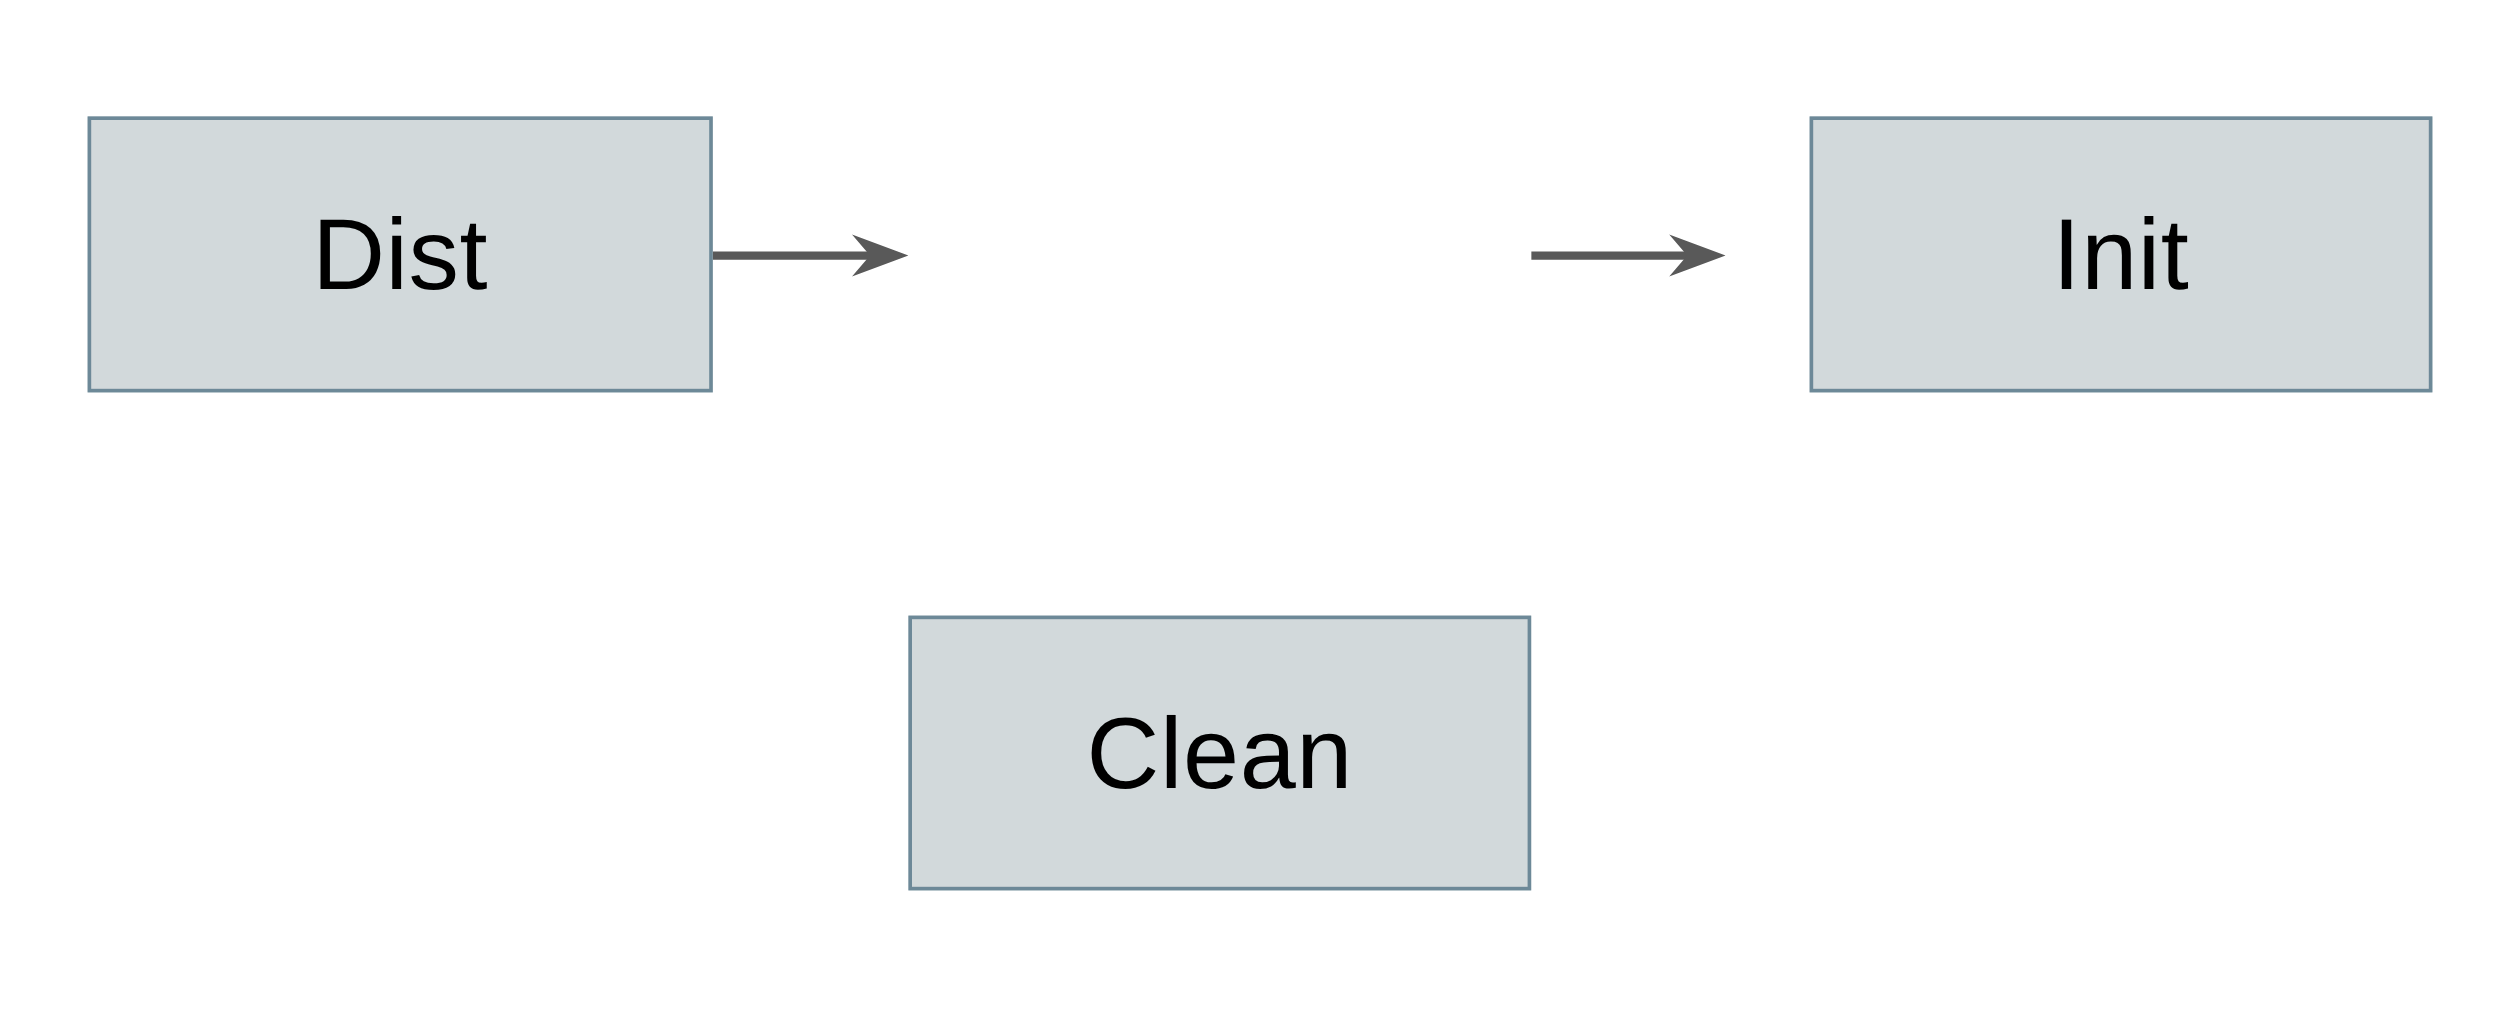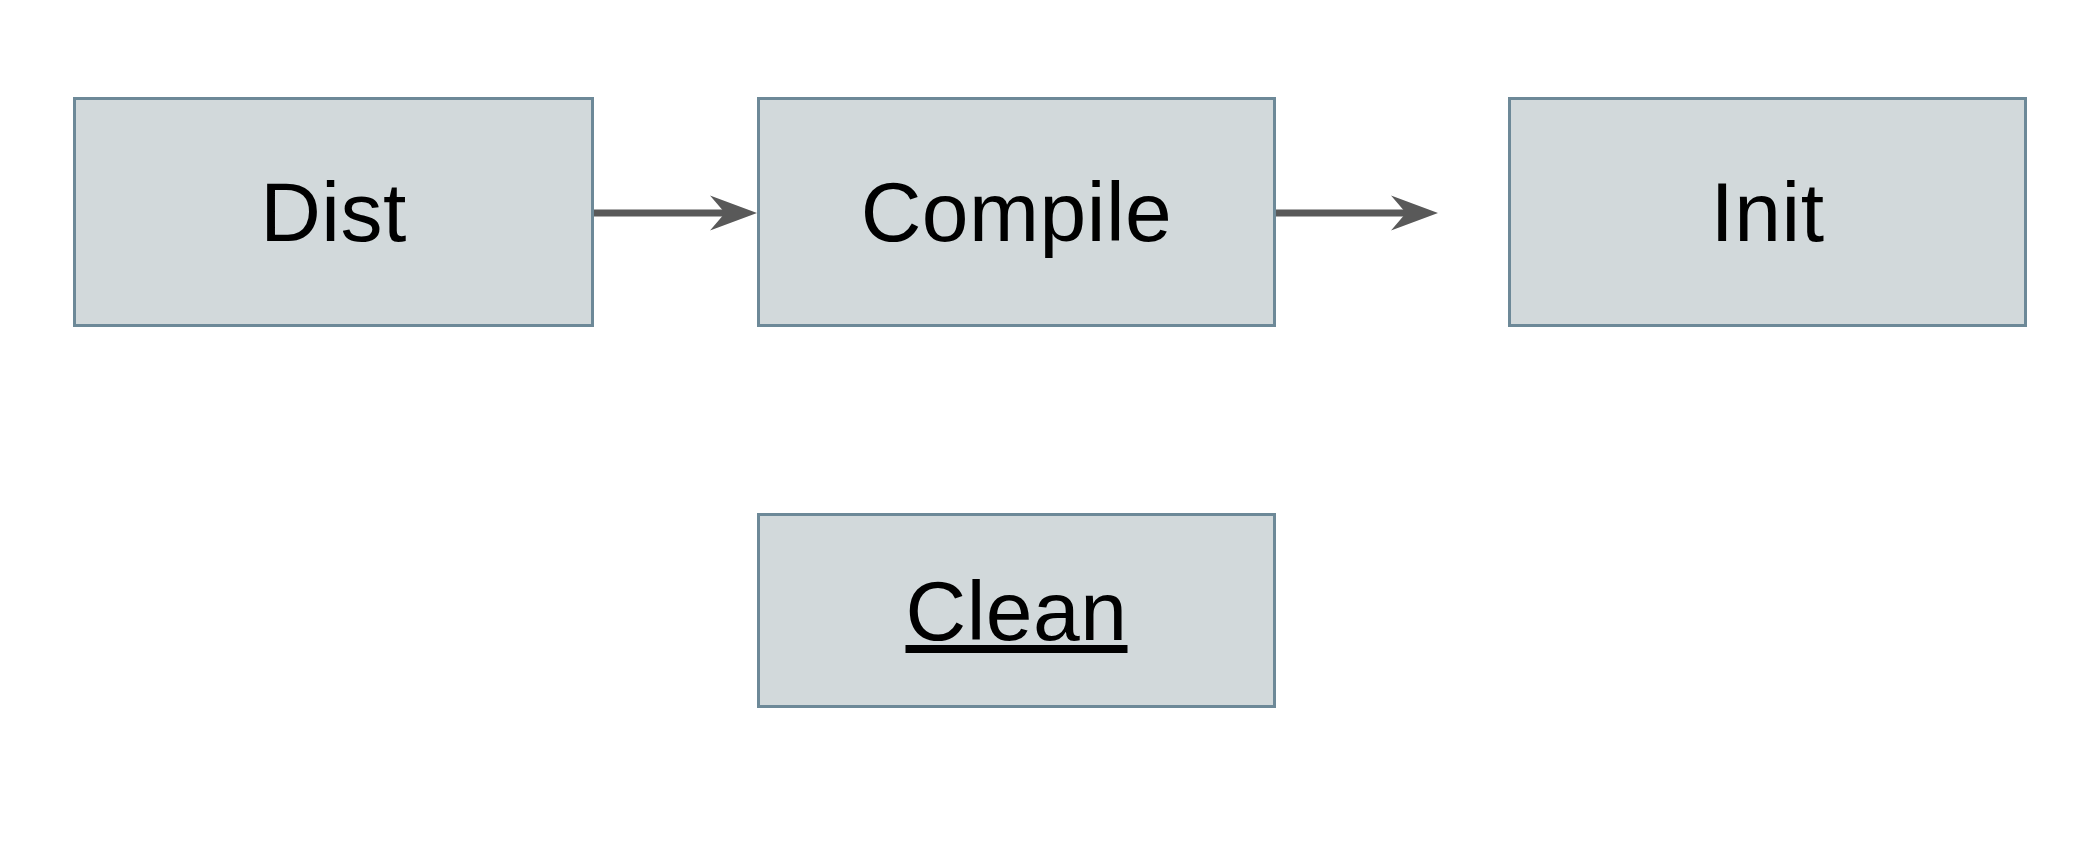--- a/index.html
+++ b/index.html
@@ -33,41 +33,38 @@
   .node .label{
     font-size:84px;
     line-height:1;
     color:var(--text);
     letter-spacing:0.5px;
     user-select:none;
   }
   .node-dist   { left:73px;   top:97px;  width:521px; height:230px; }
   .node-compile{ left:757px;  top:97px;  width:519px; height:230px; }
   .node-init   { left:1508px; top:97px;  width:519px; height:230px; }
-  .node-clean  { left:757px;  top:513px; width:519px; height:195px;text-decoration:underline; }
+  .node-clean  { left:757px;  top:513px; width:519px; height:229px; }
   .edge{
     position:absolute;
     color:var(--arrow);
     display:block;
   }
   .edge-1{ left:594px;  top:188px; }
   .edge-2{ left:1276px; top:188px; }
 </style>
 </head>
 <body>
 
 <div class="canvas">
 
   <div class="node node-dist">
     <span class="label">Dist</span>
   </div>
 
-  <div class="node node-compile">
-    <span class="label">Compile</span>
-  </div>
 
   <div class="node node-init">
     <span class="label">Init</span>
   </div>
 
   <div class="node node-clean">
     <span class="label">Clean</span>
   </div>
 
   <svg class="edge edge-1" width="163" height="50" viewBox="0 0 163 50" aria-hidden="false">

